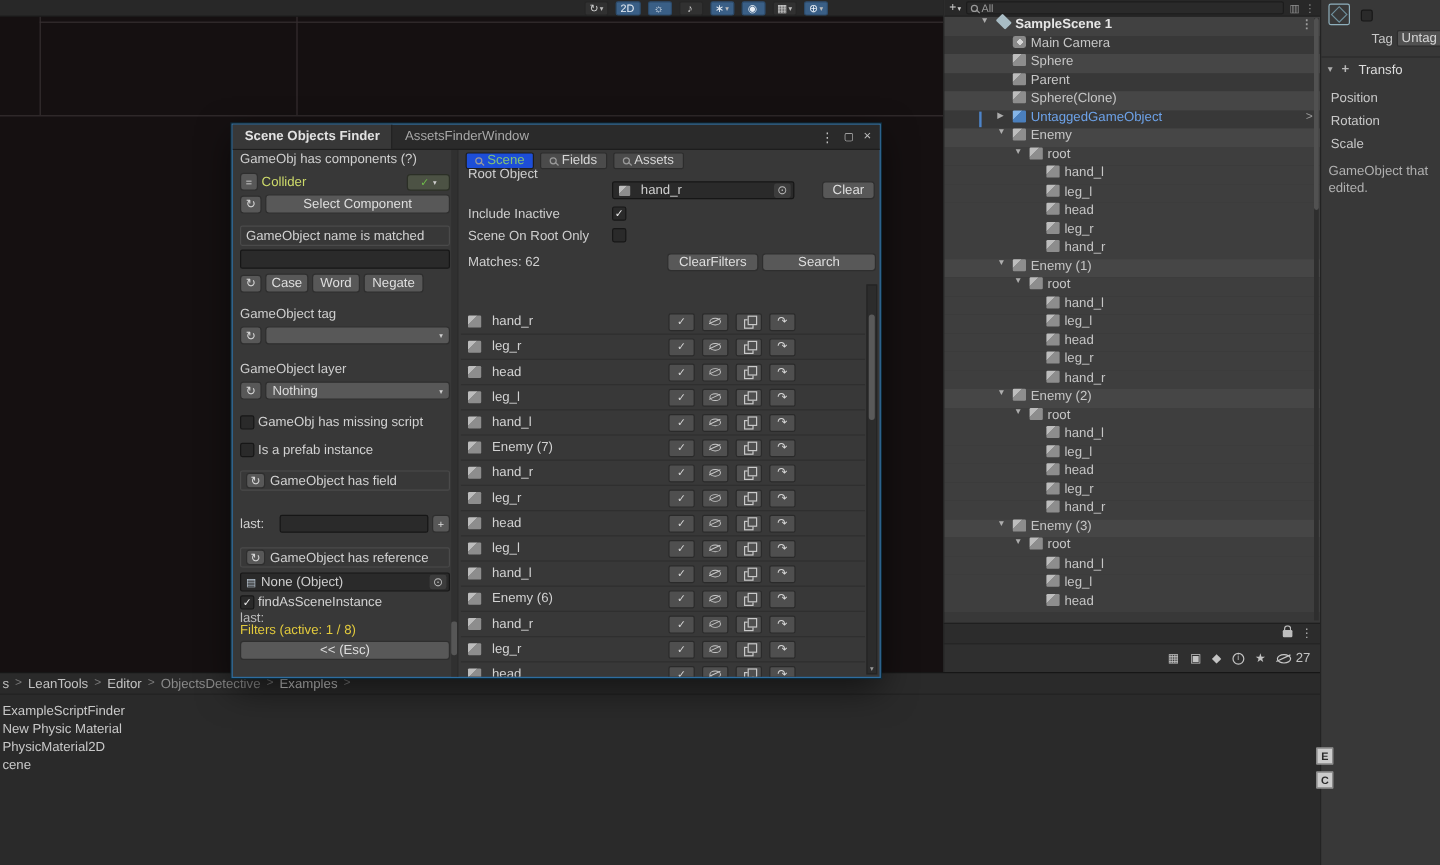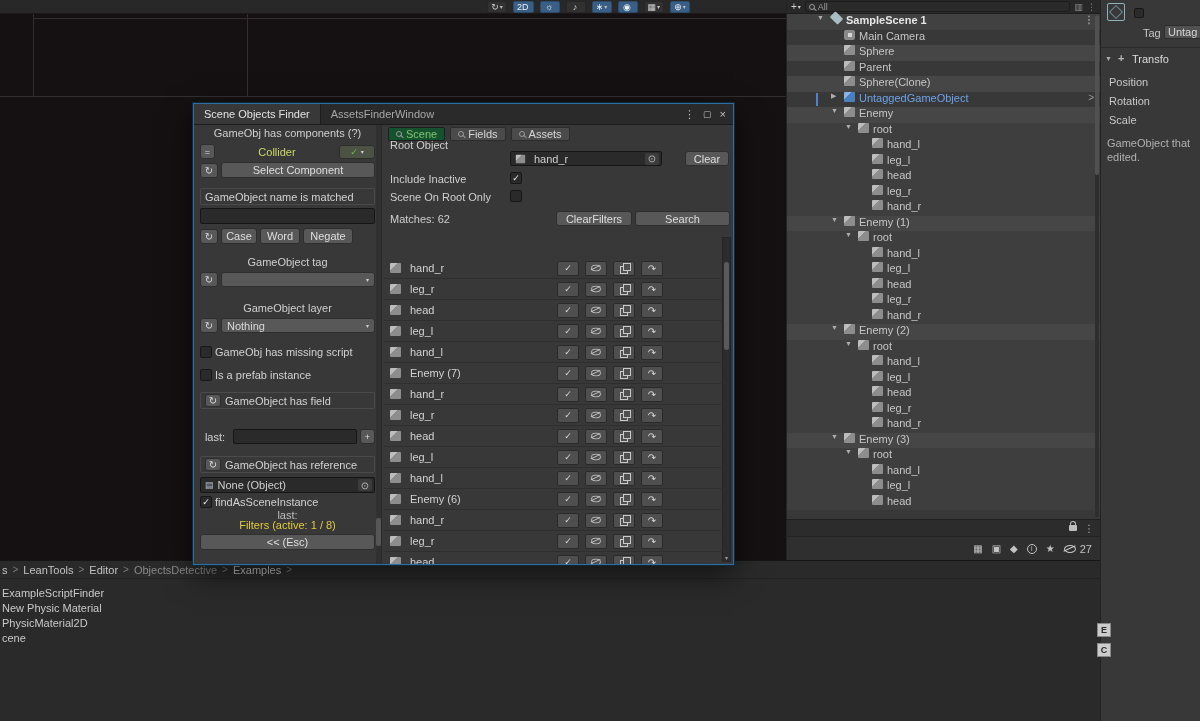--- a/index.html
+++ b/index.html
@@ -91,24 +91,24 @@
   .crumb{color:#c2c2c2;white-space:nowrap;}
   .crumb.dim{color:#8a8a8a;}
   .crumb-sep{color:#7a7a7a;margin:0 5px;font-size:10px;}
   .pitem{height:15px;display:flex;align-items:center;padding-left:2px;color:#c9c9c9;white-space:nowrap;}
 
   
   .finder{position:absolute;left:193px;top:103px;width:541px;height:462px;background:#383838;
           border:1px solid #2e6da0;box-shadow:0 0 0 1px #0d2a3a,0 10px 28px rgba(0,0,0,.55);z-index:10;}
   .ftitle{height:21px;background:#2a2a2a;border-bottom:1px solid #1d1d1d;display:flex;align-items:stretch;}
   .ftab{display:flex;align-items:center;padding:0 10px;color:#a8a8a8;white-space:nowrap;}
-  .ftab.active{background:#383838;color:#e2e2e2;border-right:1px solid #1d1d1d;}
+  .ftab.active{background:#383838;color:#e2e2e2;border-right:1px solid #1d1d1d;font-weight:bold;}
   .fwin-ctrls{margin-left:auto;display:flex;align-items:center;gap:8px;padding-right:7px;color:#c0c0c0;}
   .fbody{position:absolute;top:21px;left:0;right:0;bottom:0;display:flex;}
-  .fleft{position:relative;flex:0 0 188px;border-right:1px solid #2a2a2a;padding:2px 6px 0 6px;overflow:hidden;text-align:center;}
+  .fleft{position:relative;flex:0 0 188px;border-right:1px solid #2a2a2a;padding:2px 6px 0 6px;overflow:hidden;}
   .fright{position:relative;flex:1;overflow:hidden;}
 
   .l-label{height:14px;color:#cfcfcf;white-space:nowrap;}
   .lrow{display:flex;align-items:center;gap:3px;}
   .l-section{height:17px;border:1px solid #4a4a4a;border-radius:2px;display:flex;align-items:center;
              gap:4px;padding:0 4px;color:#d2d2d2;white-space:nowrap;}
   .btn{background:#585858;border:1px solid #2e2e2e;border-radius:3px;color:#dfdfdf;display:flex;
        align-items:center;justify-content:center;height:16px;cursor:default;white-space:nowrap;}
   .minibtn{flex:0 0 15px;height:15px;font-size:9px;}
   .refbtn{flex:0 0 18px;height:15px;font-size:10px;color:#d9d9d9;}
@@ -129,21 +129,21 @@
   .objfield .pick{margin-left:auto;color:#b9b9b9;font-size:10px;background:#3c3c3c;border-radius:2px;
                   width:14px;height:12px;display:flex;align-items:center;justify-content:center;}
   .docico{color:#b9c6d2;font-size:9px;}
   .filters{color:#e2ca3c;white-space:nowrap;height:13px;}
   .last2{height:10px;overflow:hidden;color:#bdbdbd;}
   .fleft-sb{position:absolute;right:0;top:0;bottom:0;width:5px;background:#303030;}
   .fleft-sb .thumb{position:absolute;left:0;right:0;bottom:18px;height:28px;background:#565656;border-radius:2px;}
 
   .stab{height:14px;border-radius:2px;background:#4b4b4b;border:1px solid #2c2c2c;display:flex;align-items:center;
         gap:4px;padding:0 7px;color:#d6d6d6;}
-  .stab.active{background:#14532d;border-color:#1d1d1d;color:#83c276;}
+  .stab.active{background:#1d4ed8;border-color:#1d1d1d;color:#83c276;}
   .frow-label{position:absolute;left:8px;color:#cfcfcf;white-space:nowrap;}
   .clearbtn{position:absolute;width:44px;height:15px;}
   .matchesbtn{position:absolute;height:15px;}
   .thead{position:absolute;left:2px;top:112px;right:12px;height:21px;background:#3f3f3f;
          border:1px solid #2a2a2a;display:flex;align-items:center;}
   .th-name{flex:0 0 170px;padding-left:6px;border-right:1px solid #2c2c2c;height:100%;display:flex;align-items:center;}
   .th-btn{flex:0 0 28px;border-right:1px solid #2c2c2c;height:100%;}
   .th-rest{flex:1;height:100%;}
   .tbody{position:absolute;left:2px;top:133px;right:12px;bottom:0;overflow:hidden;}
   .trow{height:21px;display:flex;align-items:center;border-bottom:1px solid #2f2f2f;}

